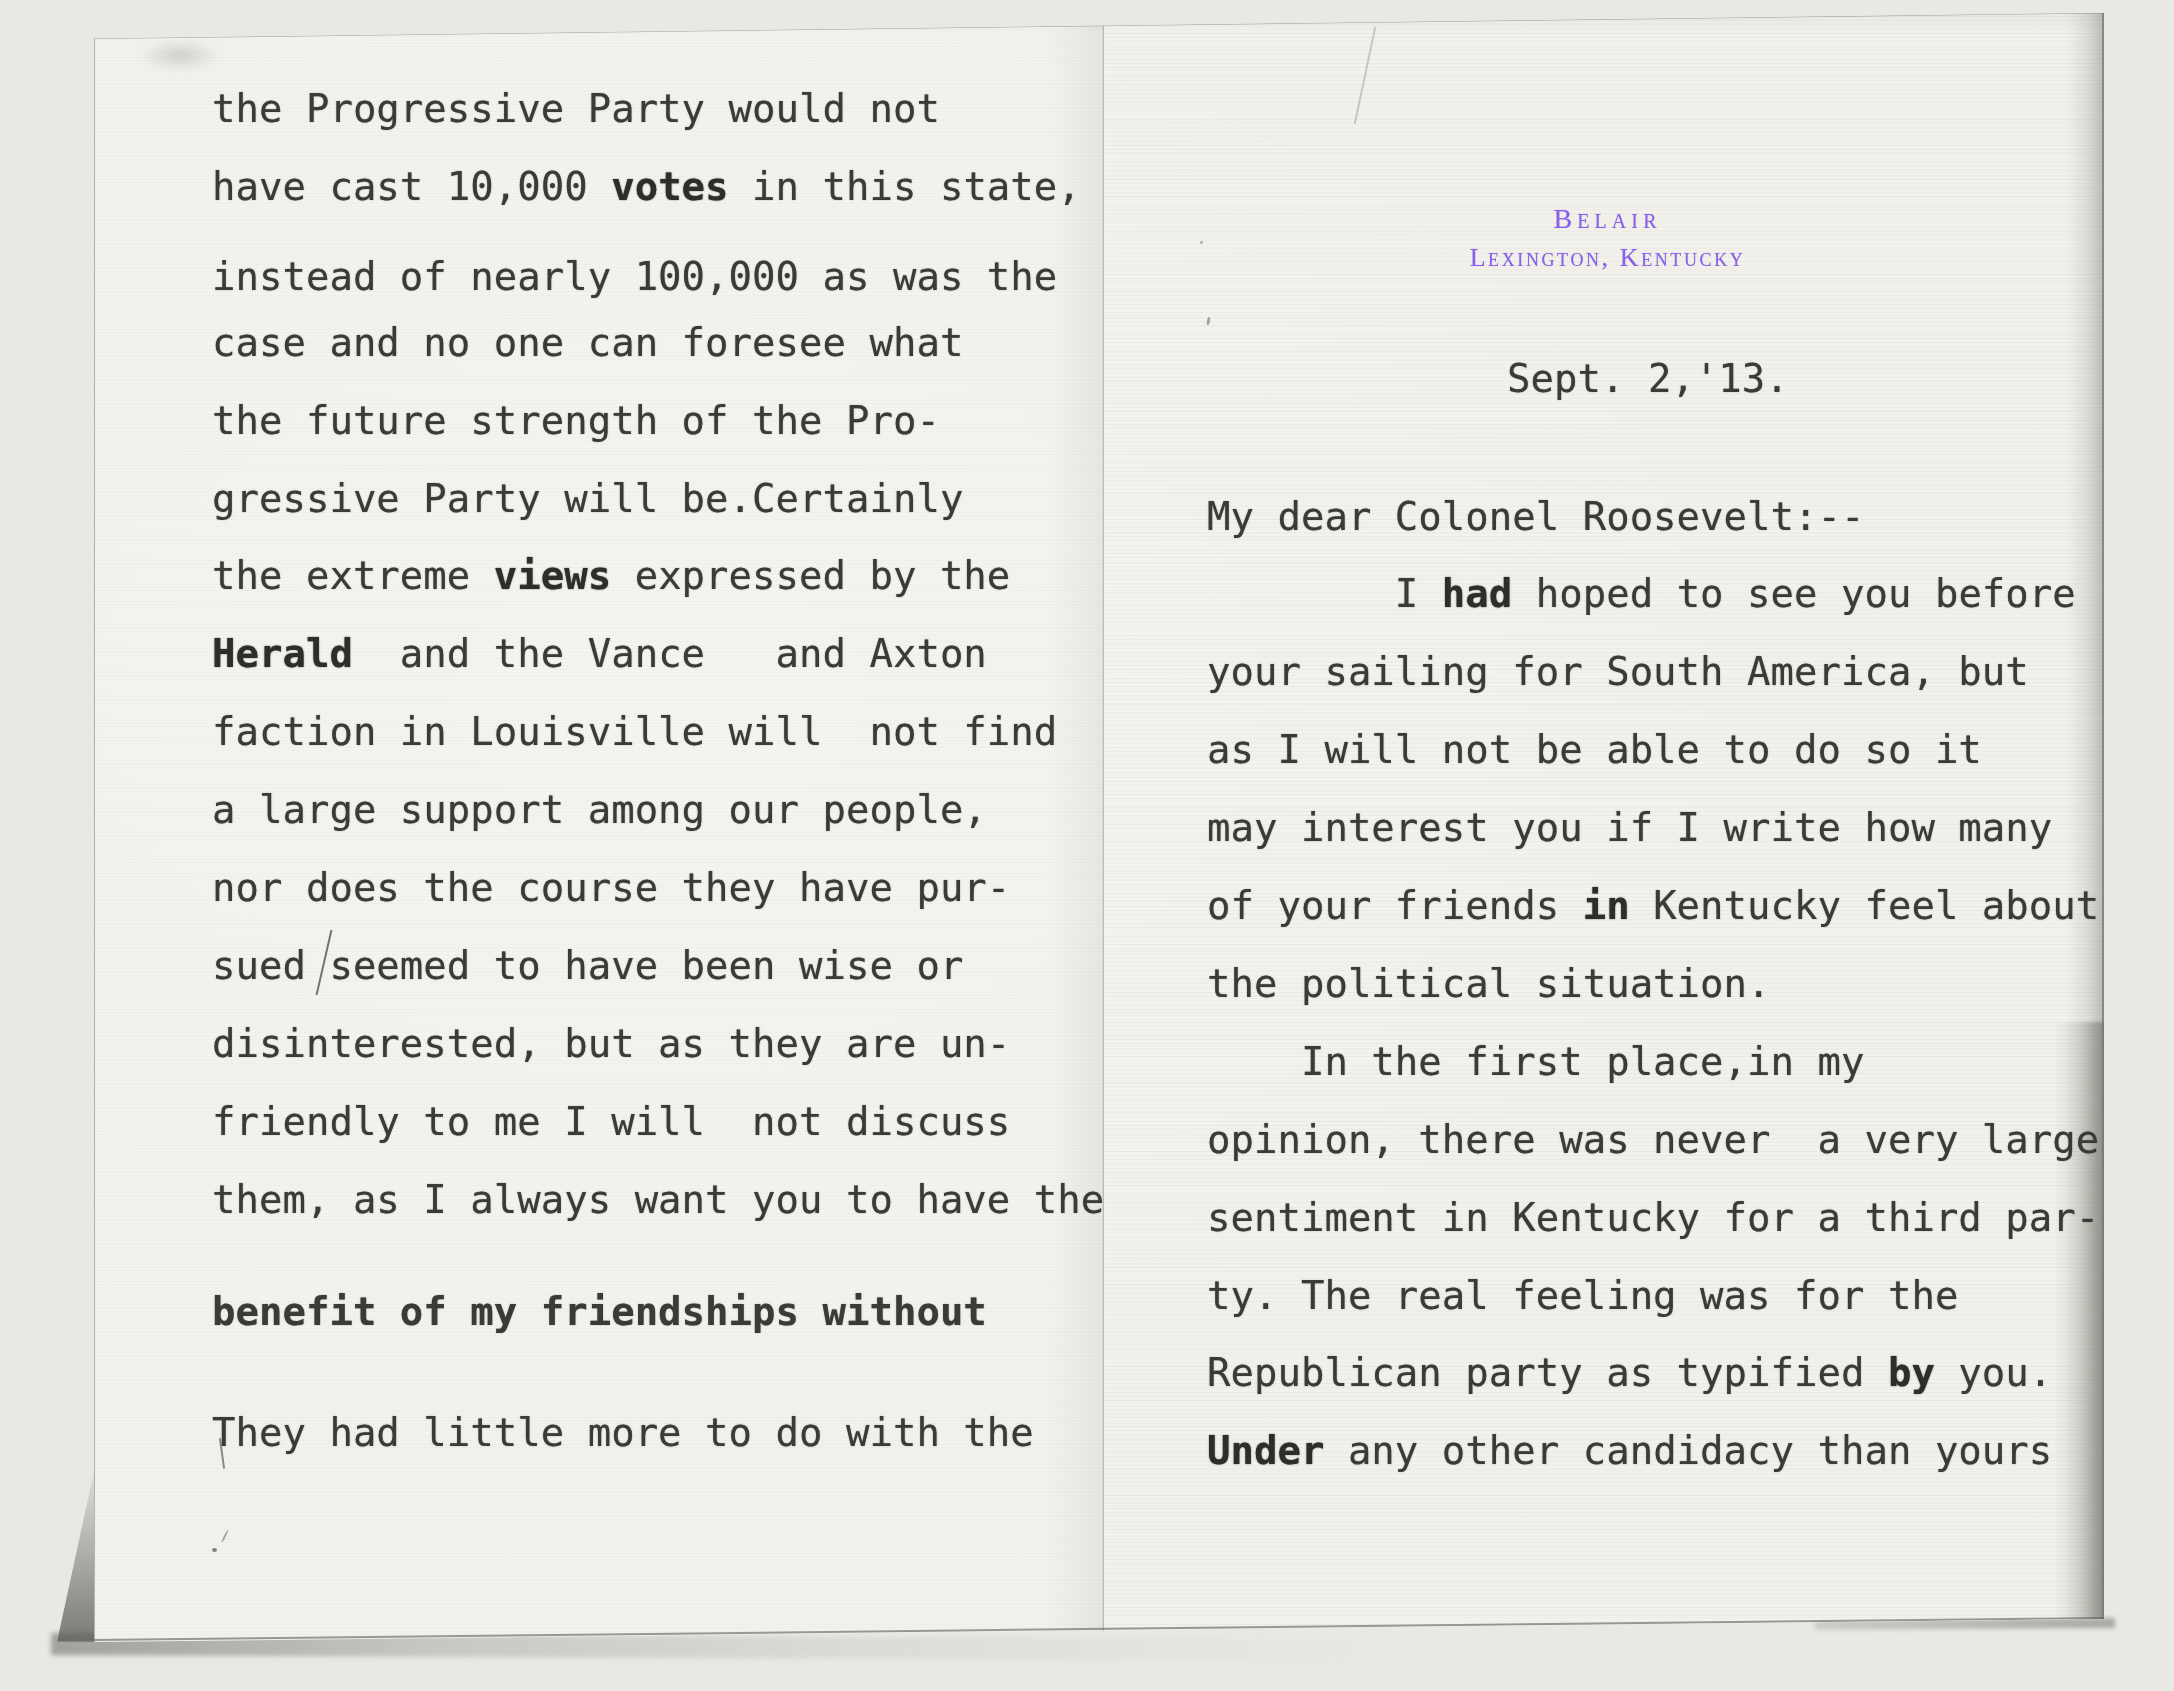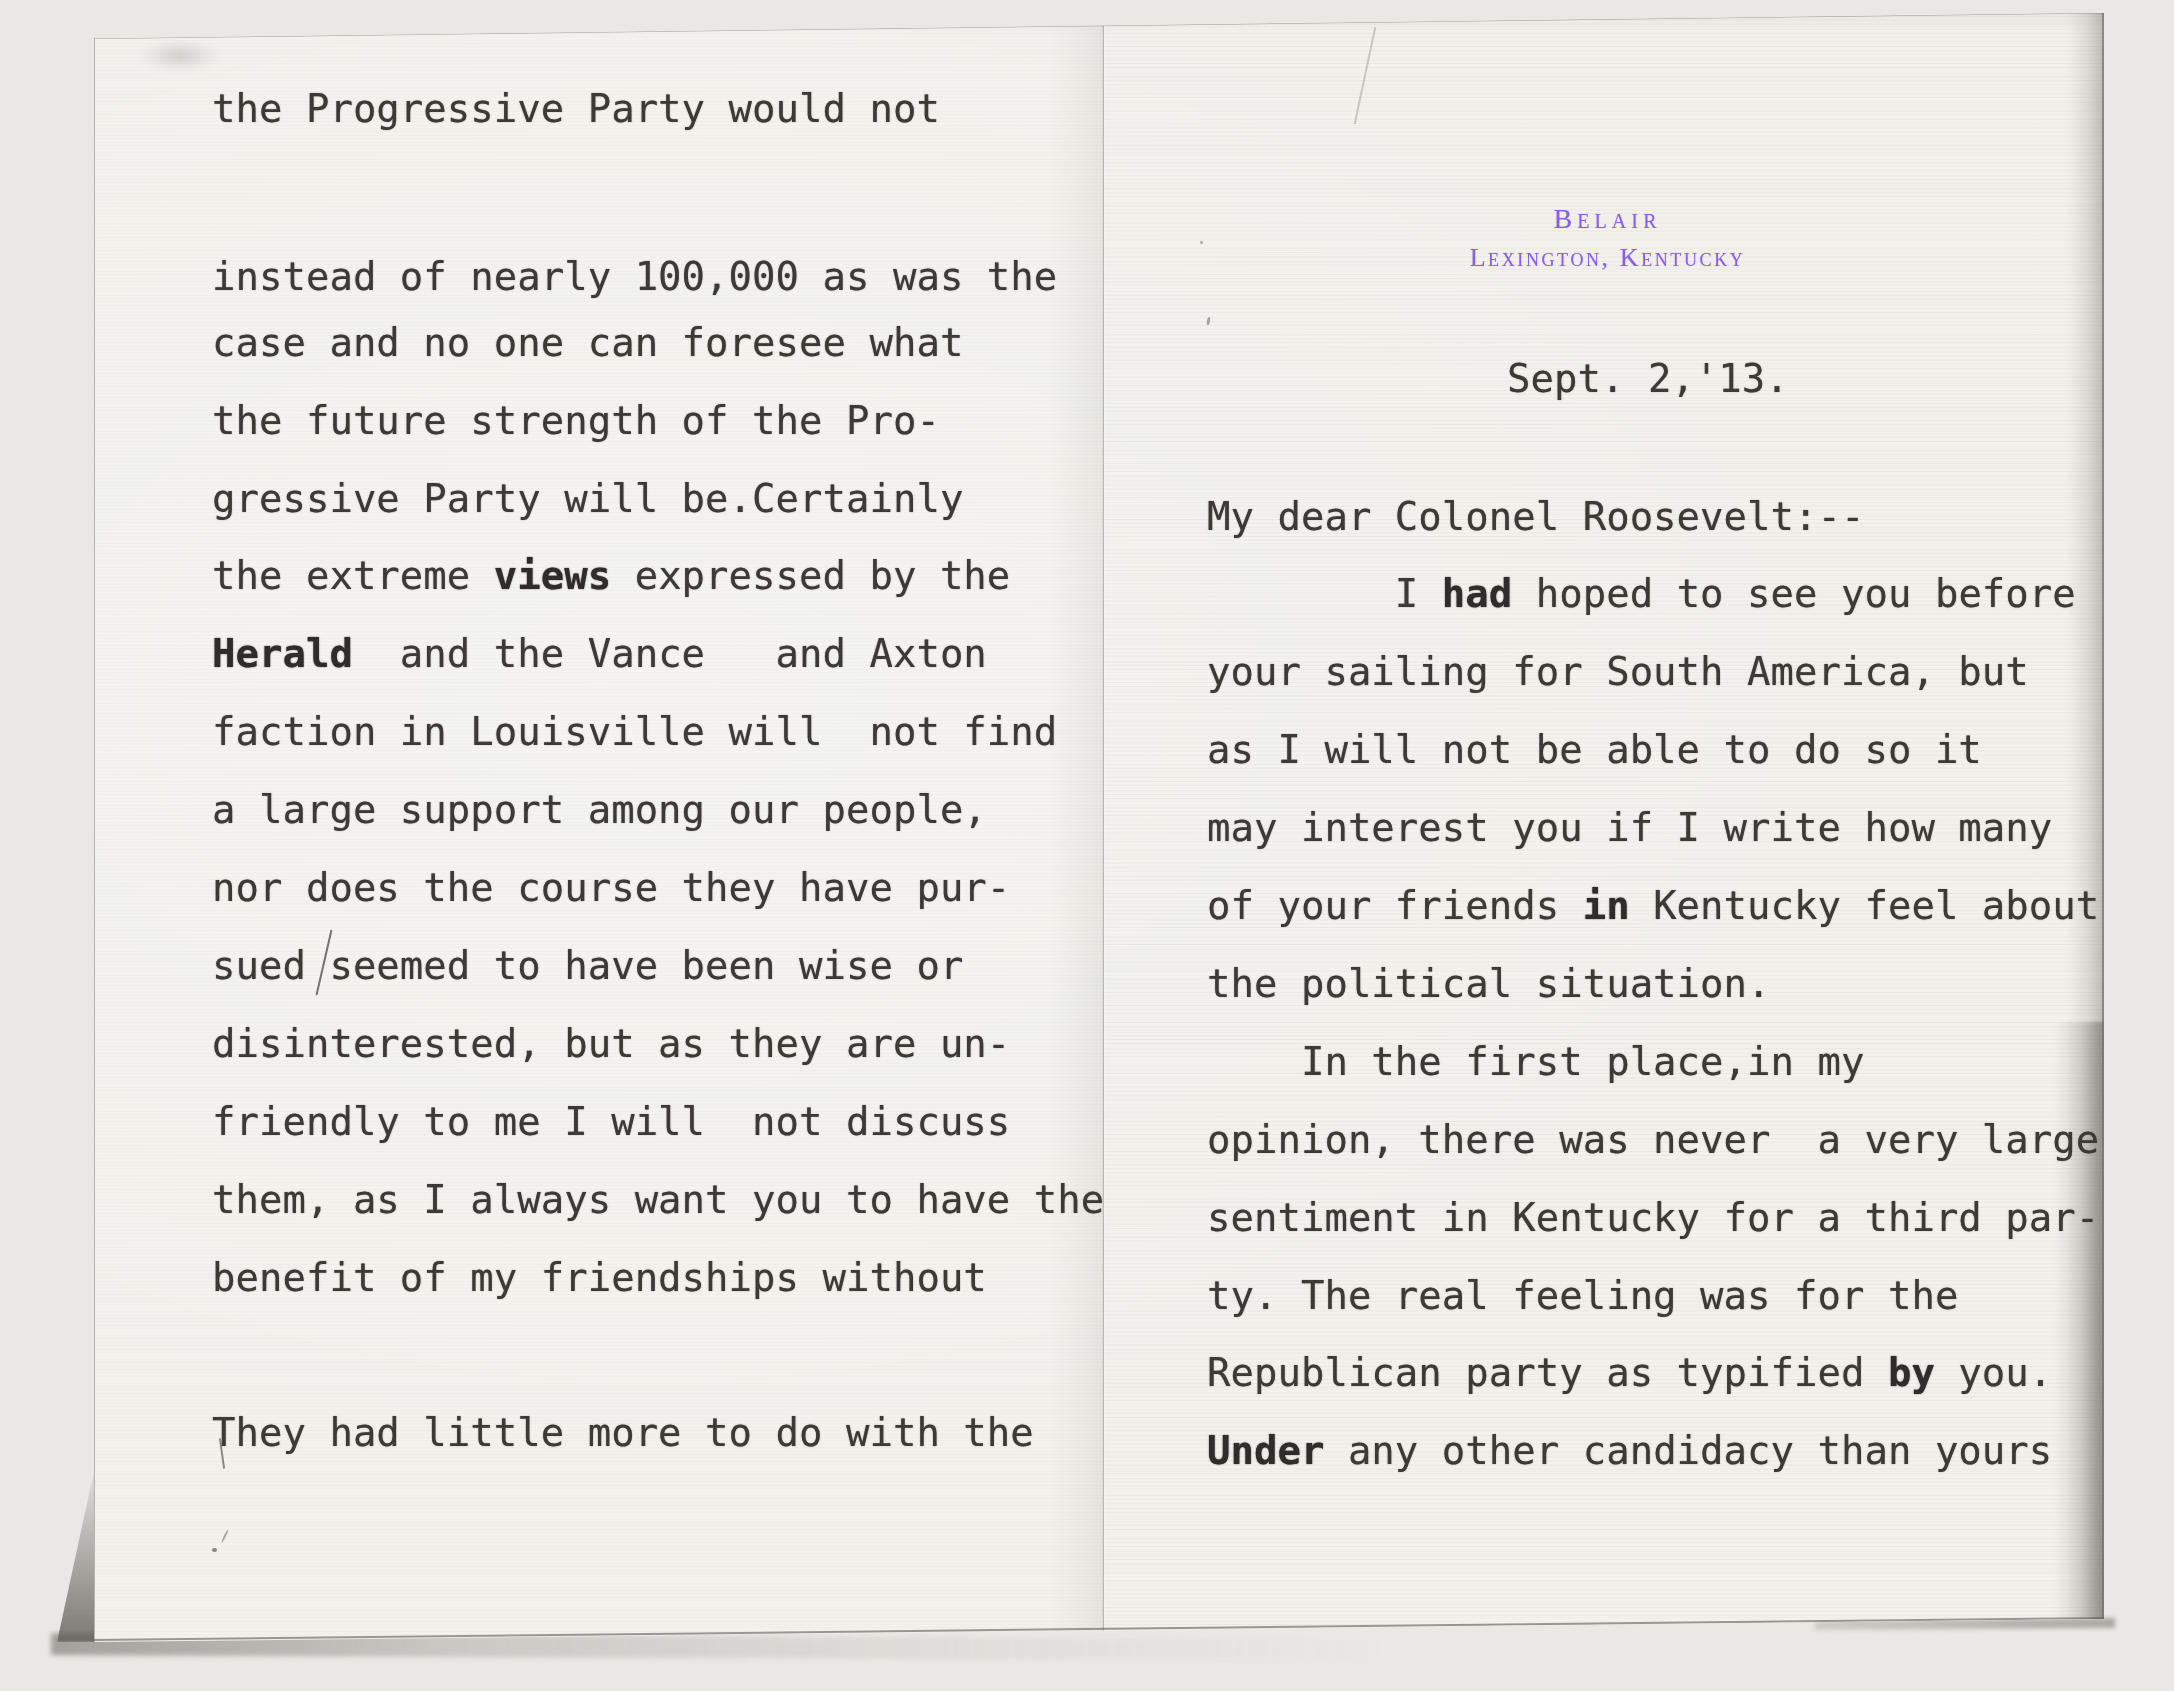--- a/index.html
+++ b/index.html
@@ -148,34 +148,35 @@
     <div class="crease-tr"></div>
     <div class="pen-mark-1"></div>
     <div class="pen-mark-2"></div>
     <div class="speck speck-1"></div>
     <div class="speck speck-2"></div>
     <div class="speck speck-3"></div>
     <div class="speck speck-4"></div>
 
     <div class="page-layer">
         <div class="tline" style="left: 118px; top: 77px;"><span>the Progressive Party would not</span></div>
+        <div class="tline" style="left: 118px; top: 155px;"><span>have cast 10,000 </span><span class="b">votes</span><span> in this state,</span></div>
         <div class="tline" style="left: 118px; top: 233px; margin-top: 12px;"><span>instead of nearly 100,000 as was the</span></div>
         <div class="tline" style="left: 118px; top: 311px;"><span>case and no one can foresee what</span></div>
         <div class="tline" style="left: 118px; top: 389px;"><span>the future strength of the Pro-</span></div>
         <div class="tline" style="left: 118px; top: 467px;"><span>gressive Party will be.Certainly</span></div>
         <div class="tline" style="left: 118px; top: 544px;"><span>the extreme </span><span class="b">views</span><span> expressed by the</span></div>
         <div class="tline" style="left: 118px; top: 622px;"><span class="b">Herald</span><span>  and the Vance   and Axton</span></div>
         <div class="tline" style="left: 118px; top: 700px;"><span>faction in Louisville will  not find</span></div>
         <div class="tline" style="left: 118px; top: 778px;"><span>a large support among our people,</span></div>
         <div class="tline" style="left: 118px; top: 856px;"><span>nor does the course they have pur-</span></div>
         <div class="tline" style="left: 118px; top: 934px;"><span>sued seemed to have been wise or</span></div>
         <div class="tline" style="left: 118px; top: 1012px;"><span>disinterested, but as they are un-</span></div>
         <div class="tline" style="left: 118px; top: 1090px;"><span>friendly to me I will  not discuss</span></div>
         <div class="tline" style="left: 118px; top: 1168px;"><span>them, as I always want you to have the</span></div>
-        <div class="tline" style="left: 118px; top: 1246px;"><span>benefit of my friendships without</span></div>
+        <div class="tline" style="left: 118px; top: 1280px; font-weight: bold;"><span>benefit of my friendships without</span></div>
         <div class="tline" style="left: 118px; top: 1401px;"><span>They had little more to do with the</span></div>
       </div>
 
     <div class="page-layer">
       <div class="letterhead">
         <div class="lh-estate">Belair</div>
         <div class="lh-location">Lexington, Kentucky</div>
       </div>
       <div class="date-line">Sept. 2,'13.</div>
       <div class="page-layer">

